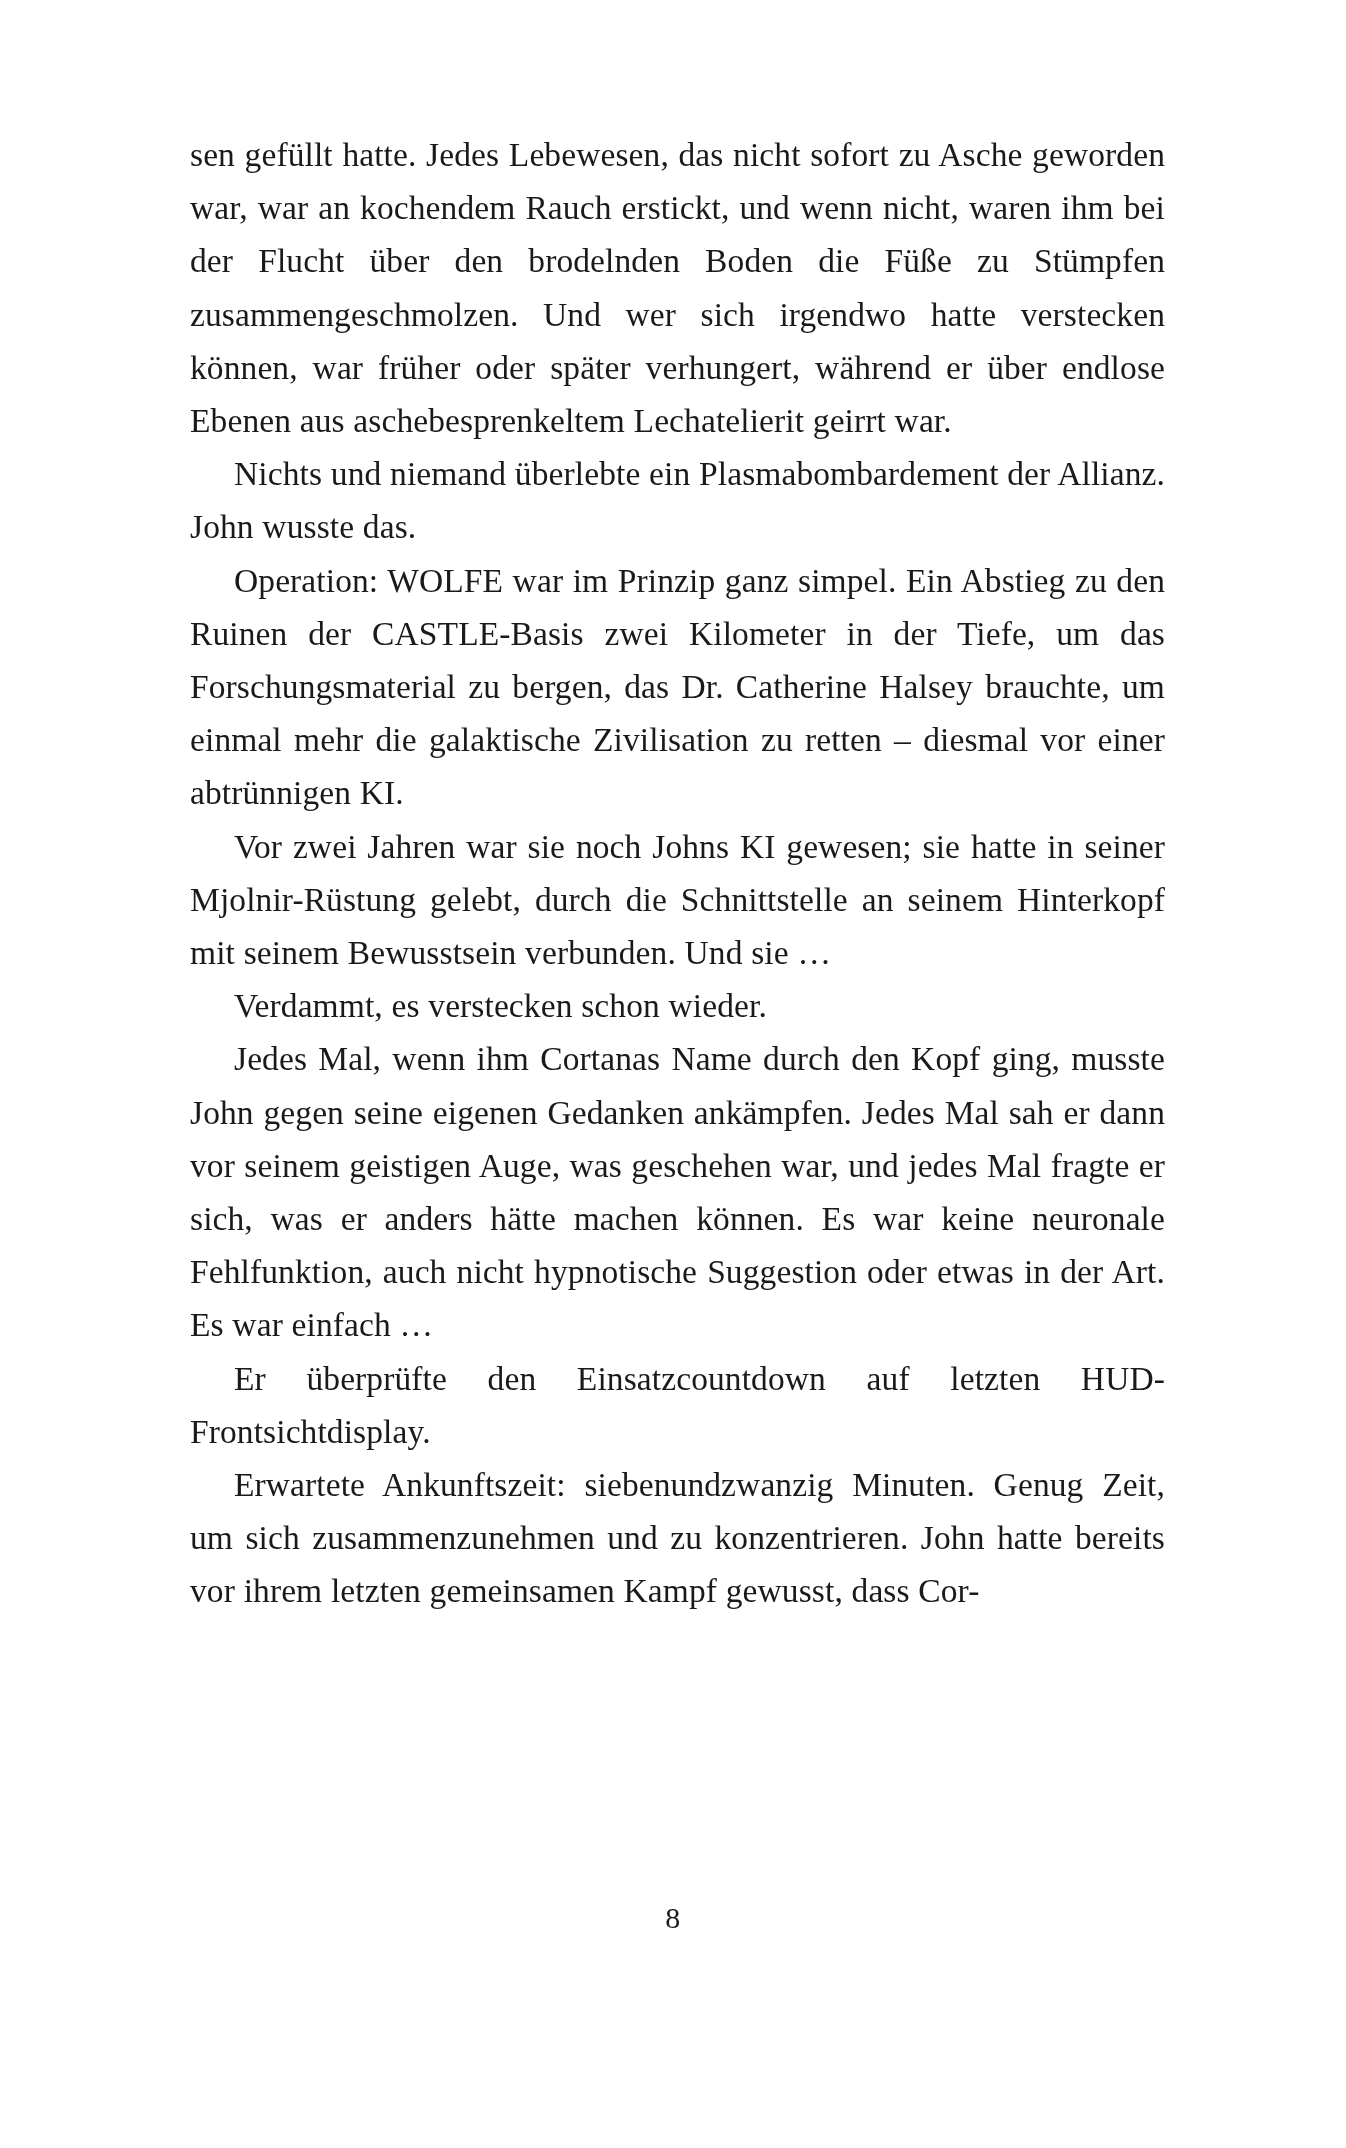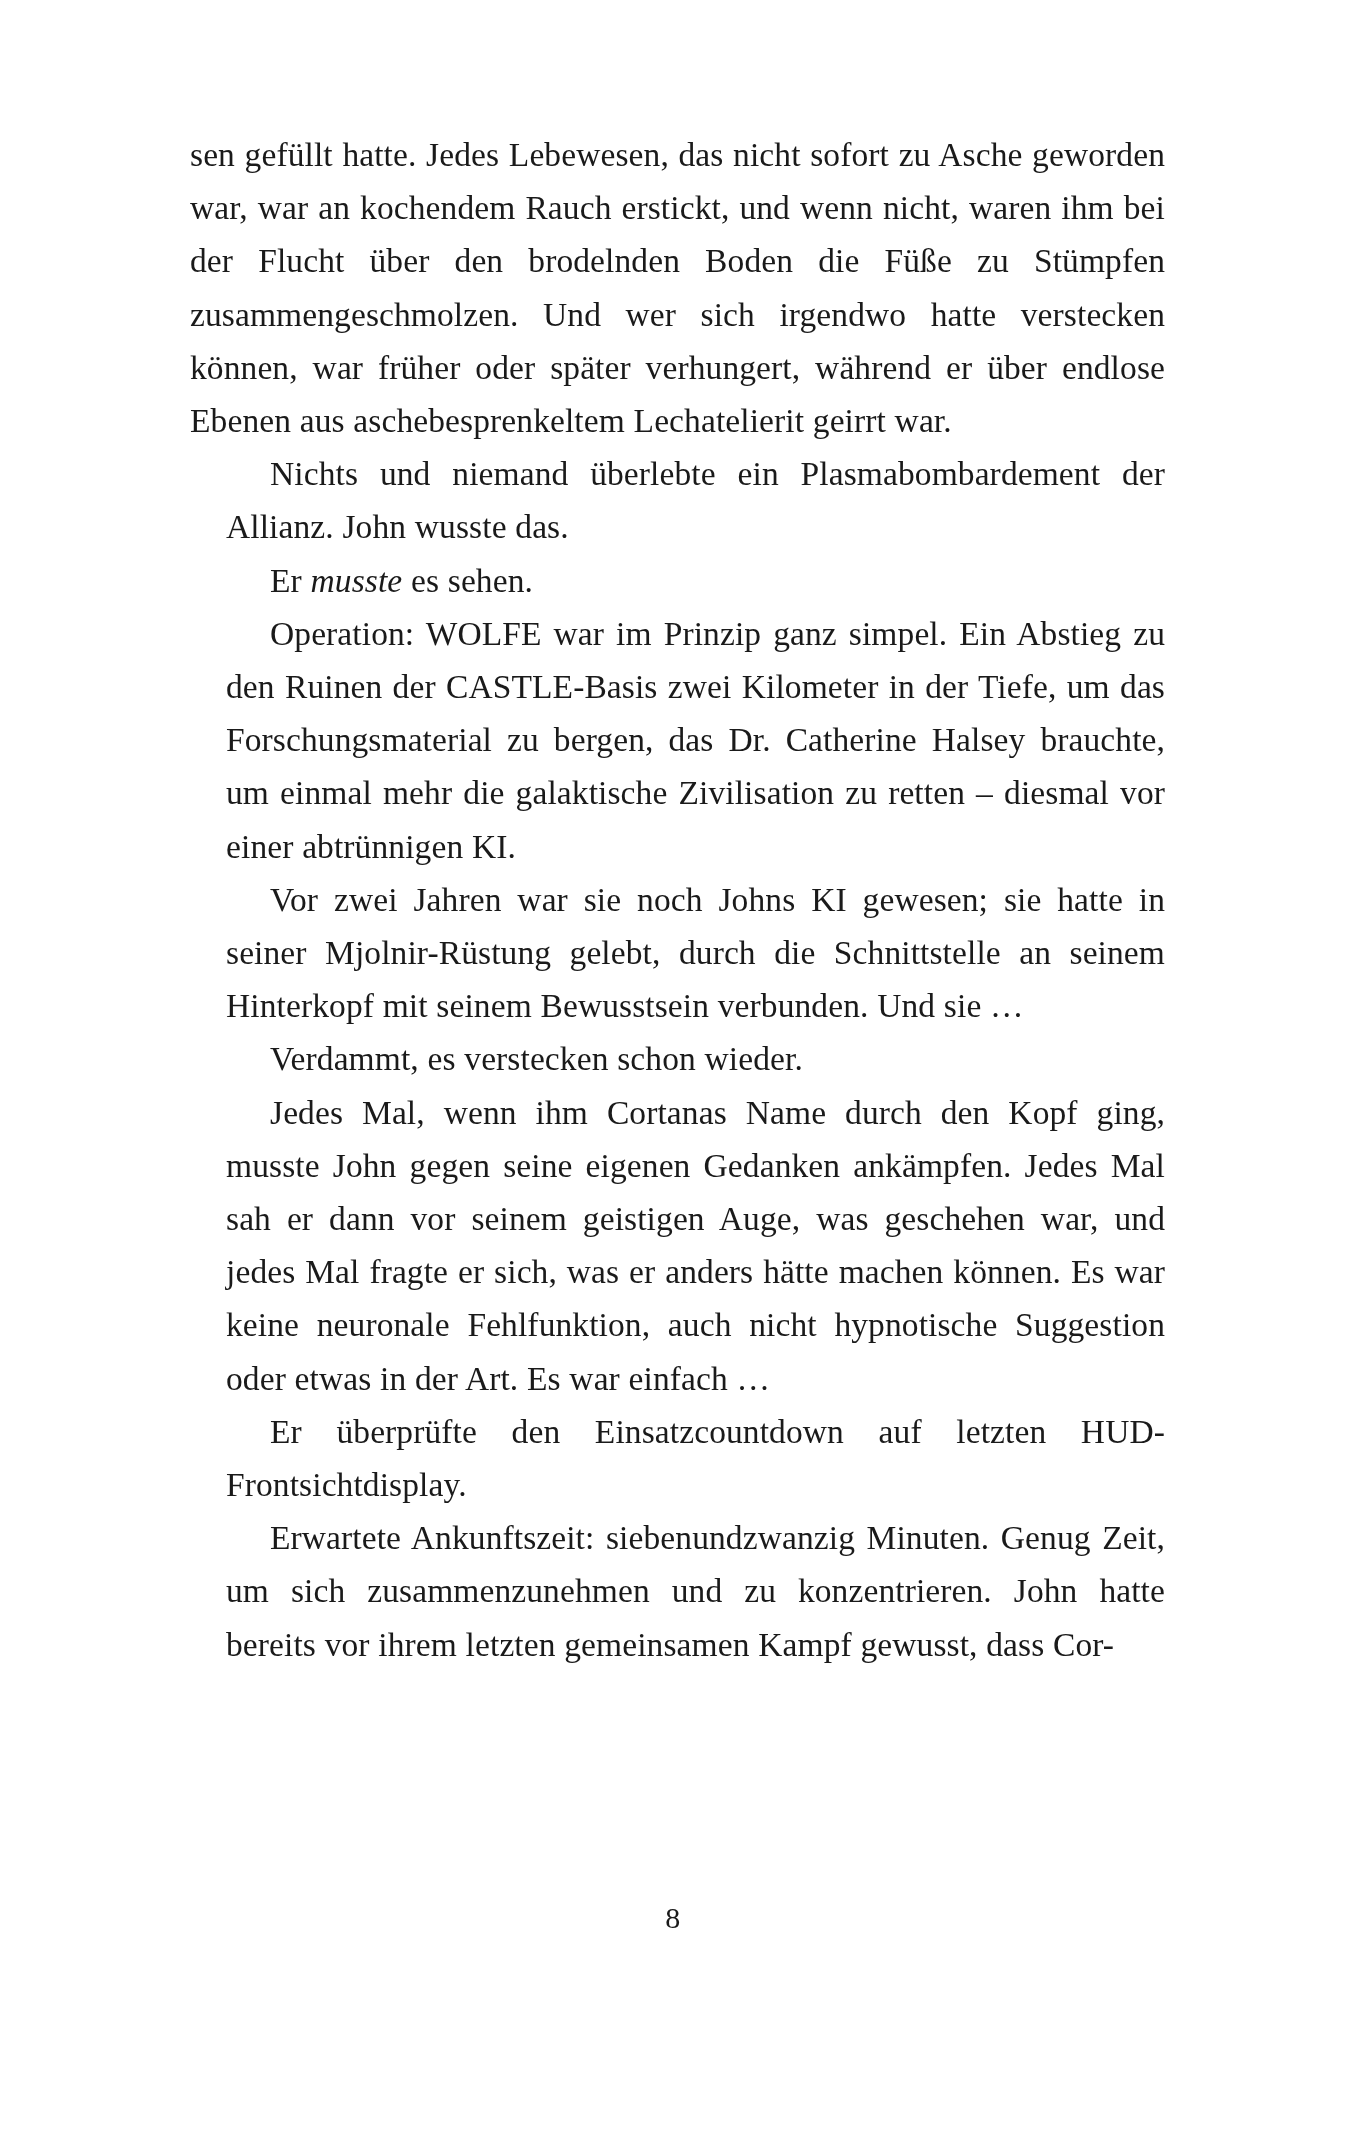--- a/index.html
+++ b/index.html
@@ -40,21 +40,20 @@
     text-align: justify;
     text-justify: inter-word;
     letter-spacing: 0.1px;
     word-spacing: 0.2px;
     hyphens: none;
     -webkit-hyphens: none;
   }
 
   p.para.indent {
     text-indent: 44px;
-    margin-left: 36px;
   }
 
   
   p.para:last-child {
     text-align: justify;
   }
 
   em.ital {
     font-style: italic;
   }
@@ -76,21 +75,20 @@
 
 <div class="page">
 
   <div class="text-block">
 
     <p class="para">sen gefüllt hatte. Jedes Lebewesen, das nicht sofort zu Asche geworden war, war an kochendem Rauch erstickt, und wenn nicht, waren ihm bei der Flucht über den brodelnden Boden die Füße zu Stümpfen zusammengeschmolzen. Und wer sich irgendwo hatte verstecken können, war früher oder später verhungert, während er über endlose Ebenen aus aschebesprenkeltem Lechatelierit geirrt war.</p>
 
     <p class="para indent">Nichts und niemand überlebte ein Plasmabombardement der Allianz. John wusste das.</p>
 
 
-    <p class="para indent"><span>Er </span><em class="ital">musste</em><span> es sehen.</span></p>
 
     <p class="para indent">Operation: WOLFE war im Prinzip ganz simpel. Ein Abstieg zu den Ruinen der CASTLE-Basis zwei Kilometer in der Tiefe, um das Forschungsmaterial zu bergen, das Dr. Catherine Halsey brauchte, um einmal mehr die galaktische Zivilisation zu retten – diesmal vor einer abtrünnigen KI.</p>
 
 
     <p class="para indent">Vor zwei Jahren war sie noch Johns KI gewesen; sie hatte in seiner Mjolnir-Rüstung gelebt, durch die Schnittstelle an seinem Hinterkopf mit seinem Bewusstsein verbunden. Und sie …</p>
 
     <p class="para indent">Verdammt, es verstecken schon wieder.</p>
 
     <p class="para indent">Jedes Mal, wenn ihm Cortanas Name durch den Kopf ging, musste John gegen seine eigenen Gedanken ankämpfen. Jedes Mal sah er dann vor seinem geistigen Auge, was geschehen war, und jedes Mal fragte er sich, was er anders hätte machen können. Es war keine neuronale Fehlfunktion, auch nicht hypnotische Suggestion oder etwas in der Art. Es war einfach …</p>
 

